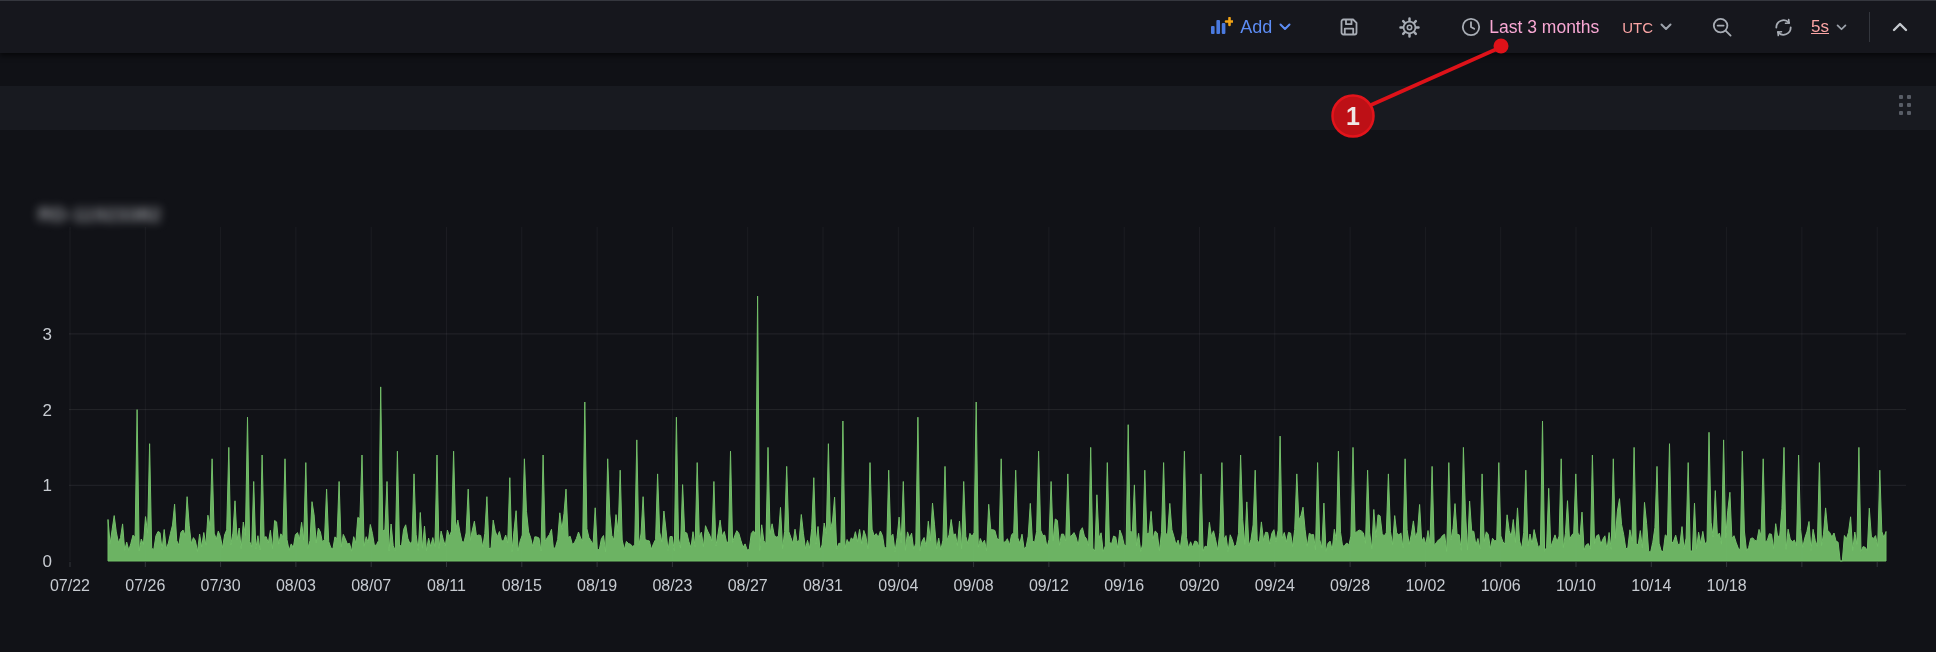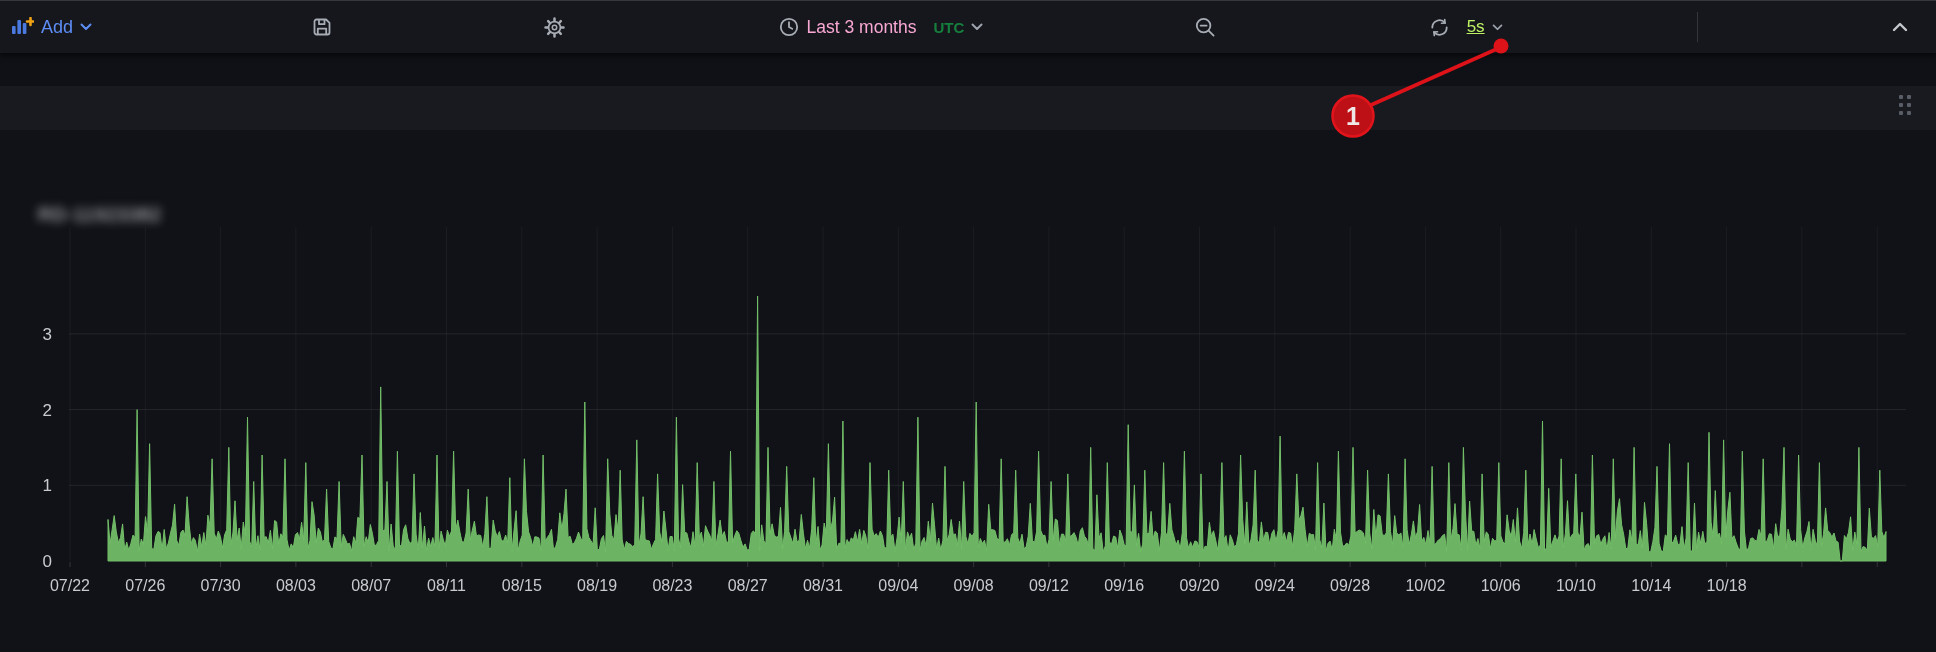--- a/index.html
+++ b/index.html
@@ -9,37 +9,37 @@
     background: #111217;
     position: relative;
     color: #D8DADE;
   }
   
   .topbar {
     position: absolute; left: 0; top: 0; width: 1936px; height: 53px;
     background: #16171D;
     border-top: 1px solid #35373E;
     box-shadow: 0 3px 5px rgba(0,0,0,0.55);
-    display: flex; align-items: center; justify-content: space-between;
+    display: flex; align-items: center; justify-content: flex-end;
     padding-right: 18px; z-index: 5;
   }
   .tb-group { display: flex; align-items: center; }
   .tb-btn {
     display: flex; align-items: center; gap: 7px;
     background: transparent; border: none; cursor: pointer;
     color: #C7CBD1; font-family: inherit; font-size: 17px;
     padding: 6px 10px; border-radius: 3px;
   }
   .tb-btn svg { display: block; }
   .add-btn { color: #5D8DF5; font-weight: 500; font-size: 18px; margin-right: 18px; }
   .icon-btn { margin: 0 9px; }
   .time-btn { margin: 0 10px; }
   .time-range { color: #f9a8d4; font-size: 17.5px; }
-  .tz { color: #15803d; font-size: 15px; font-weight: 700; margin-left: 10px; }
-  .interval { font-size: 17px; color: #bef264; text-decoration: underline; }
+  .tz { color: #fca5a5; font-size: 15px; font-weight: 400; margin-left: 16px; }
+  .interval { font-size: 17px; color: #fca5a5; text-decoration: underline; }
   .tb-divider { width: 1px; height: 30px; background: #33363D; margin: 0 12px; }
   
   .subbar {
     position: absolute; left: 0; top: 53px; width: 1936px; height: 33px;
     background: #101116;
   }
   .panel {
     position: absolute; left: 0; top: 86px; width: 1936px; height: 566px;
     background: #111217;
   }

